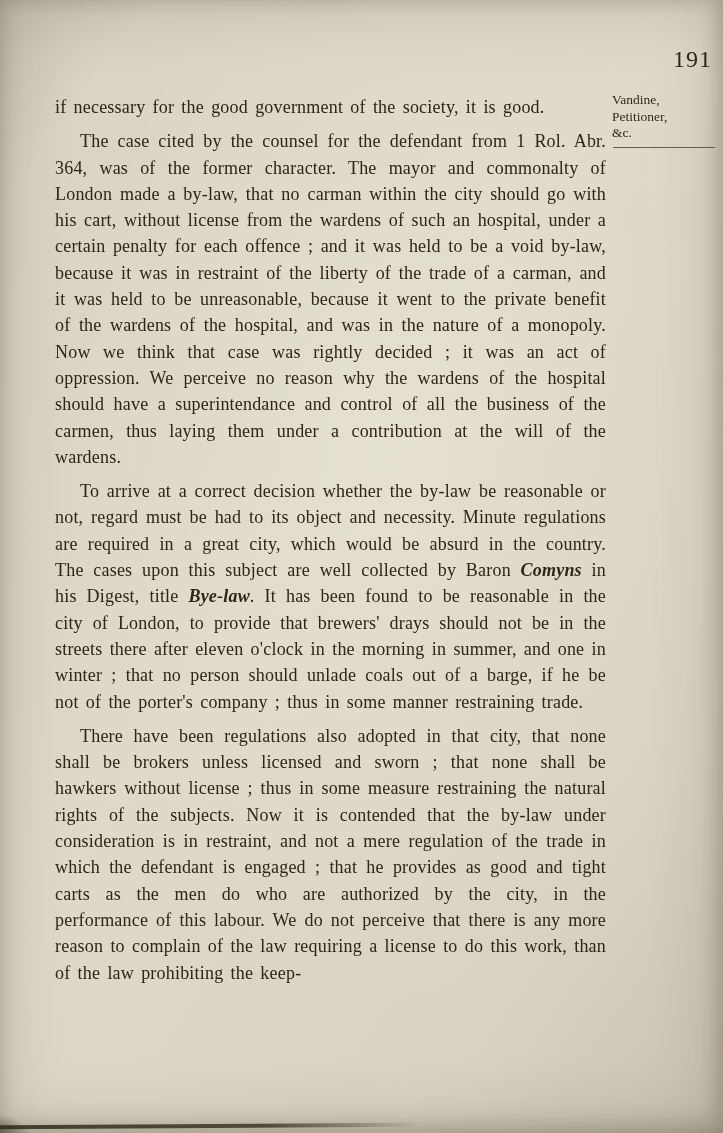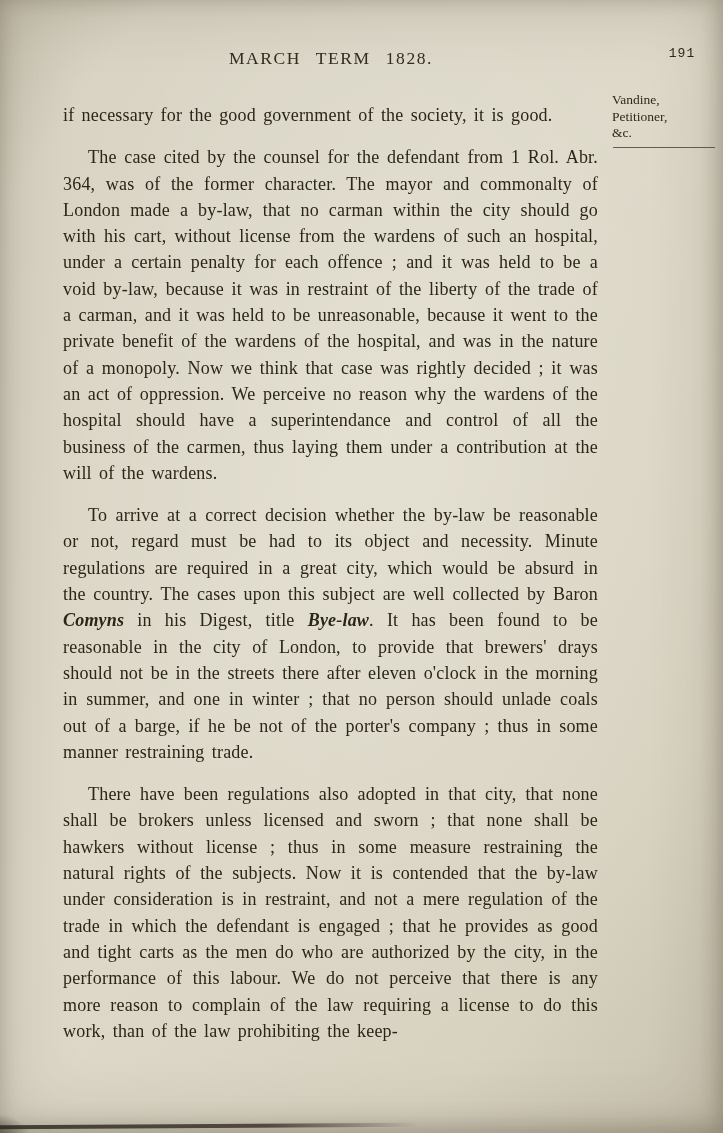--- a/index.html
+++ b/index.html
@@ -31,39 +31,38 @@
     font-size: 17.5px;
     letter-spacing: 1.6px;
     word-spacing: 9px;
     color: #332c1f;
   }
   .page-number {
     position: absolute;
     top: 46px;
     left: 652px;
     width: 60px;
-    text-align: center;
-    font-size: 13px;
+    text-align: right;
+    font-size: 24px;
     letter-spacing: 1px;
     color: #2e2819;
-    font-family: Liberation Mono, monospace;
   }
   .body-col {
     position: absolute;
     top: 86px;
     left: 47px;
     width: 567px;
     text-align: justify;
     font-size: 18px;
     line-height: 26.3px;
     word-spacing: 2.5px;
     letter-spacing: 0.2px;
   }
   .body-col p {
-    margin: 16px;
+    margin: 8px;
     padding: 0;
   }
   .body-col p.indent {
     text-indent: 25px;
   }
   .margin-col {
     position: absolute;
     top: 92px;
     left: 612px;
     width: 104px;
@@ -100,21 +99,20 @@
     height: 26px;
     background: radial-gradient(ellipse at left bottom, rgba(40,35,25,0.75), rgba(40,35,25,0) 70%);
   }
   i { font-style: italic; font-weight: bold; }
 </style>
 </head>
 <body>
 
 <div class="page">
 
-  <div class="running-head">MARCH TERM 1828.</div>
 
   <div class="page-number">191</div>
 
   <div class="body-col" id="paragraphs">
       <p class=""><span>if necessary for the good government of the society, it is good.</span></p>
       <p class="indent"><span>The case cited by the counsel for the defendant from 1 Rol. Abr. 364, was of the former character. The mayor and commonalty of London made a by-law, that no carman within the city should go with his cart, without license from the wardens of such an hospital, under a certain penalty for each offence ; and it was held to be a void by-law, because it was in restraint of the liberty of the trade of a carman, and it was held to be unreasonable, because it went to the private benefit of the wardens of the hospital, and was in the nature of a monopoly. Now we think that case was rightly decided ; it was an act of oppression. We perceive no reason why the wardens of the hospital should have a superintendance and control of all the business of the carmen, thus laying them under a contribution at the will of the wardens.</span></p>
       <p class="indent"><span>To arrive at a correct decision whether the by-law be reasonable or not, regard must be had to its object and necessity. Minute regulations are required in a great city, which would be absurd in the country. The cases upon this subject are well collected by Baron </span><i>Comyns</i><span> in his Digest, title </span><i>Bye-law</i><span>. It has been found to be reasonable in the city of London, to provide that brewers' drays should not be in the streets there after eleven o'clock in the morning in summer, and one in winter ; that no person should unlade coals out of a barge, if he be not of the porter's company ; thus in some manner restraining trade.</span></p>
       <p class="indent"><span>There have been regulations also adopted in that city, that none shall be brokers unless licensed and sworn ; that none shall be hawkers without license ; thus in some measure restraining the natural rights of the subjects. Now it is contended that the by-law under consideration is in restraint, and not a mere regulation of the trade in which the defendant is engaged ; that he provides as good and tight carts as the men do who are authorized by the city, in the performance of this labour. We do not perceive that there is any more reason to complain of the law requiring a license to do this work, than of the law prohibiting the keep-</span></p>
     </div>
 

